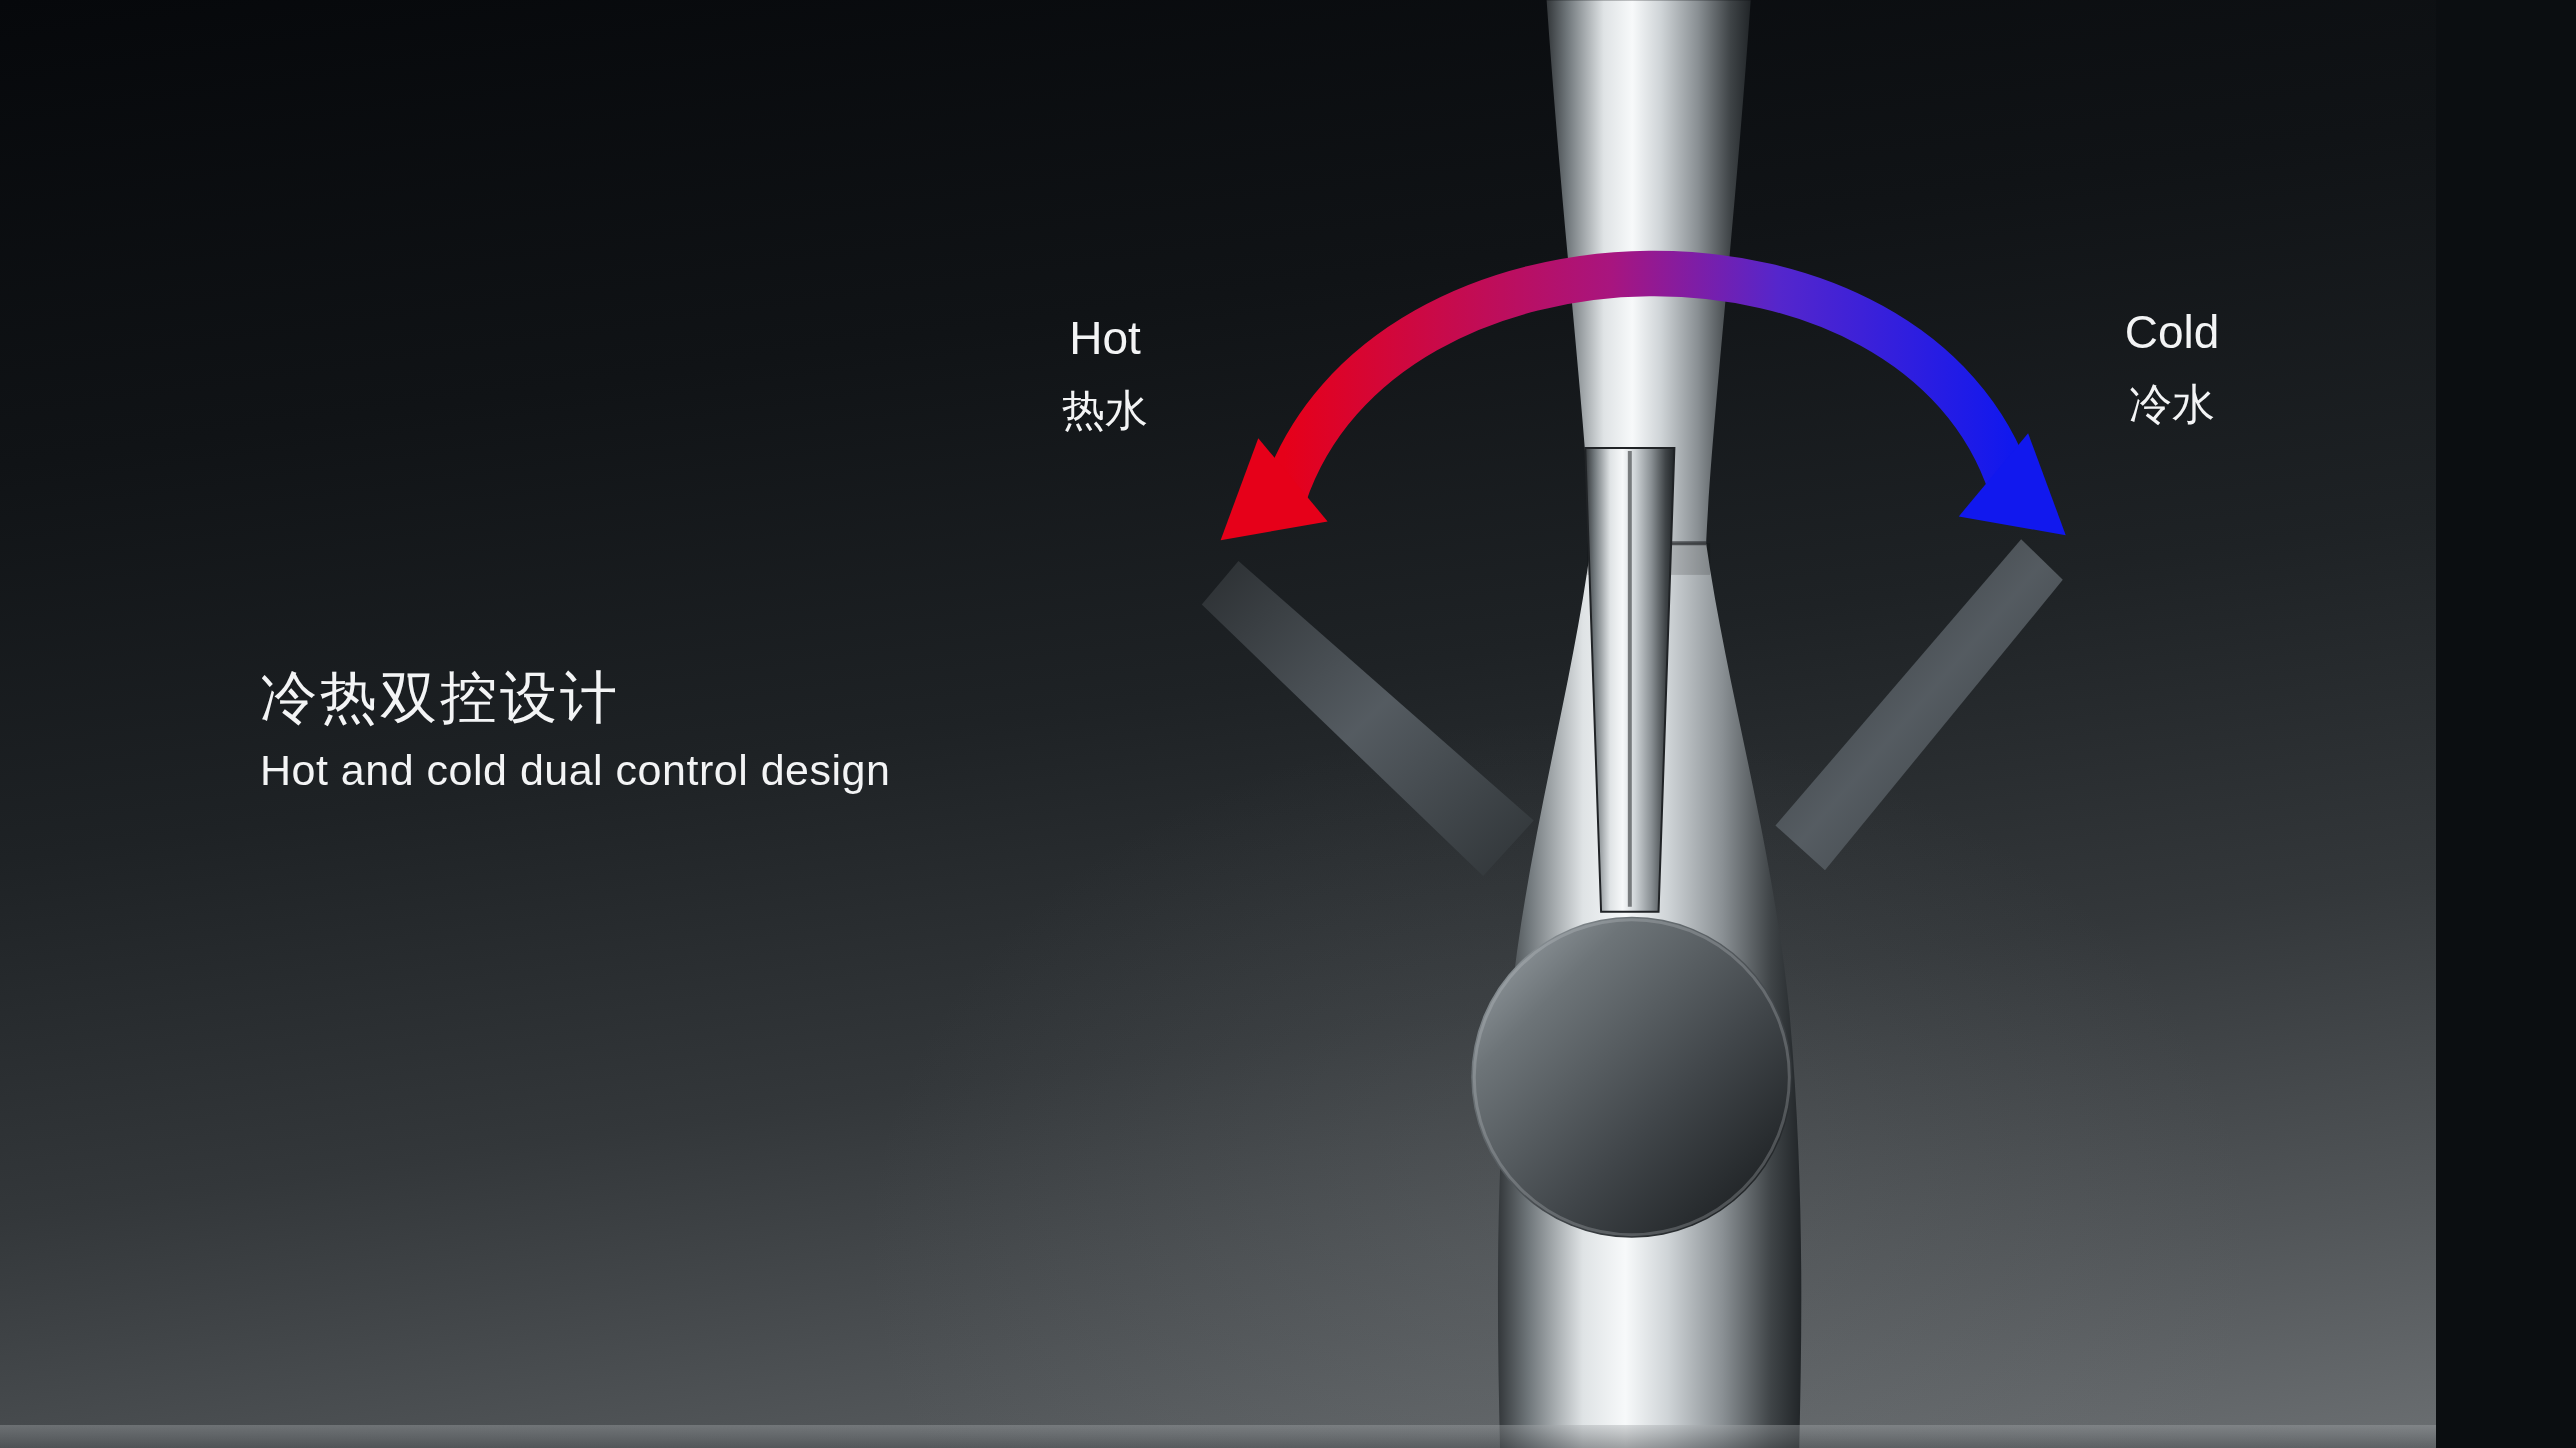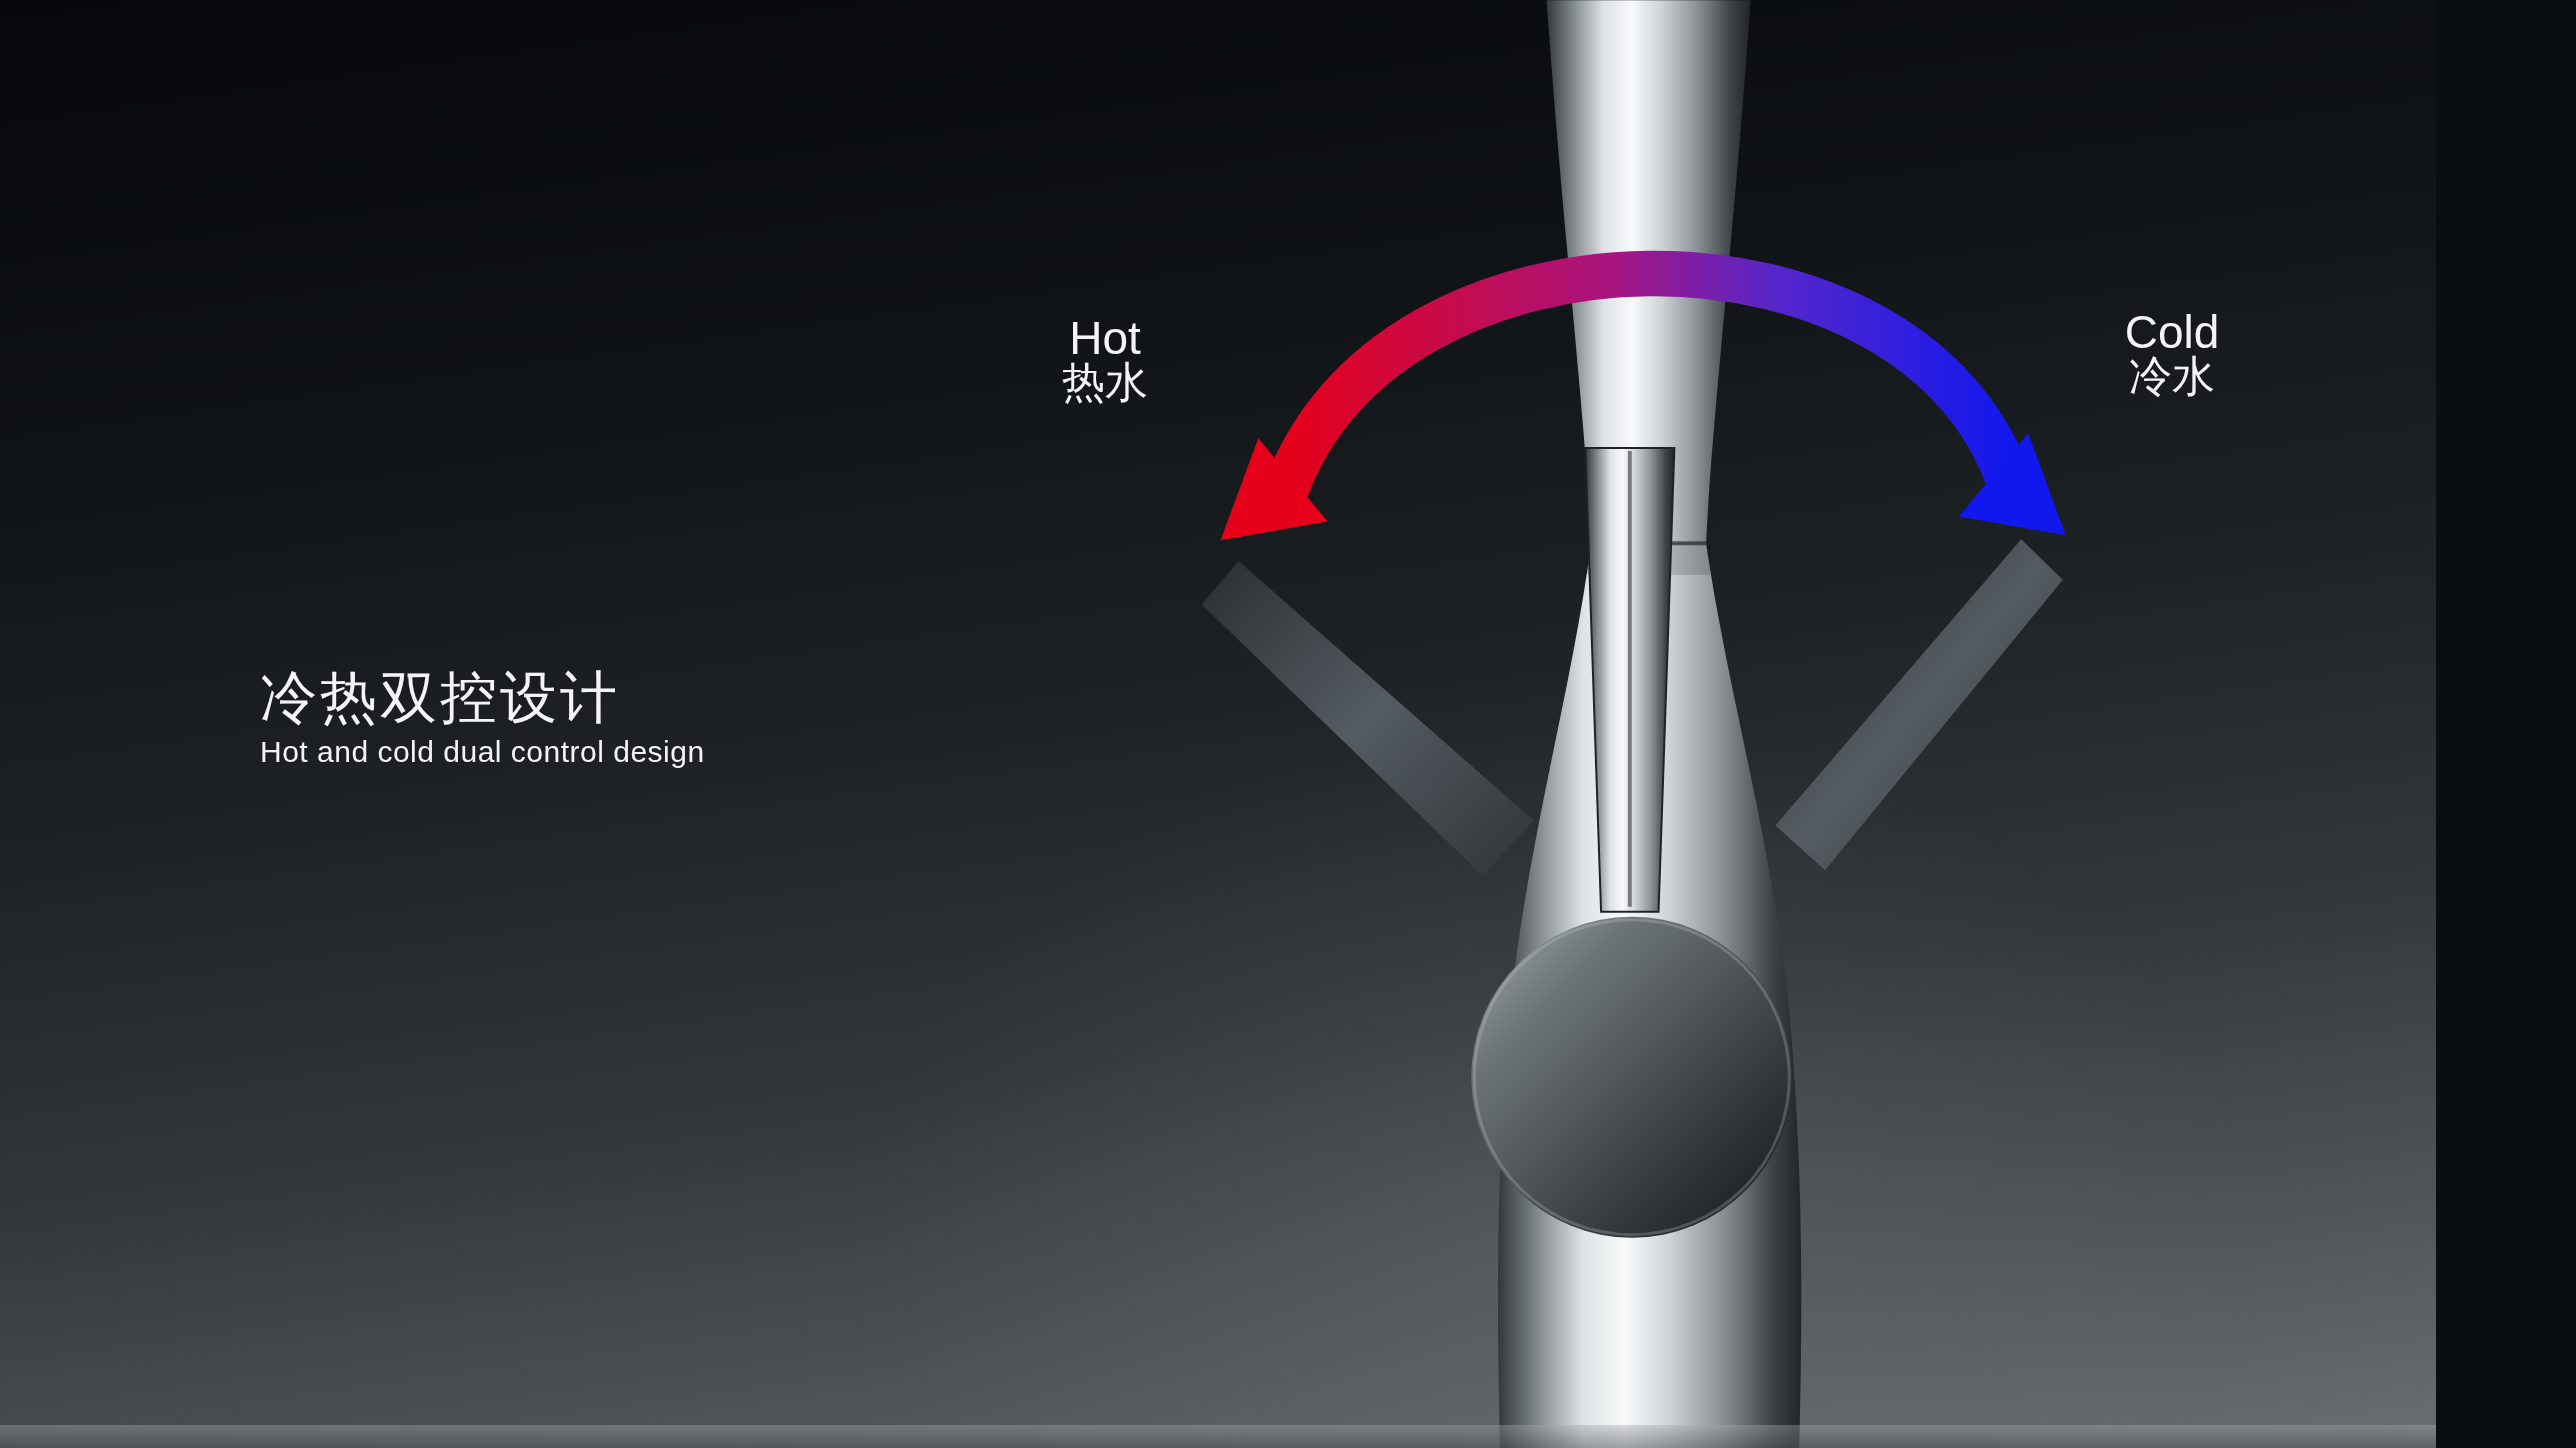--- a/index.html
+++ b/index.html
@@ -10,26 +10,26 @@
     background:linear-gradient(172deg,#06080b 0%,#101316 26%,#1e2225 48%,#33373a 68%,#515558 86%,#6b6f72 100%);
     font-family:"Liberation Sans","DejaVu Sans",sans-serif;
     color:#f3f4f5;
   }
   .stage::after{
     content:"";position:absolute;inset:0;pointer-events:none;
     background:radial-gradient(ellipse 991px 753px at 64% 86%, rgba(130,135,138,0.22), rgba(0,0,0,0) 70%);
   }
   .layer{position:absolute;inset:0;width:2576px;height:1449px;}
   .temp-label{position:absolute;text-align:center;font-size:46px;line-height:1;font-weight:400;}
-  .temp-label .zh{font-size:43px;}
+  .temp-label .zh{margin-top:28px;font-size:43px;}
   .temp-label.hot{left:986px;top:315px;width:238px;}
   .temp-label.cold{left:2043px;top:309px;width:258px;}
   .caption{position:absolute;left:260px;top:666px;}
   .caption-zh{font-size:57px;letter-spacing:3px;line-height:1.1;}
-  .caption-en{font-size:30px;margin-top:6px;letter-spacing:0.5px;line-height:1.1;}
+  .caption-en{font-size:43px;margin-top:18px;letter-spacing:0.5px;line-height:1.1;}
   .counter-edge{
     position:absolute;left:0;bottom:0;width:2576px;height:24px;
     background:linear-gradient(to bottom, rgba(165,169,172,0.40), rgba(80,84,87,0.55));
   }
   .z1{z-index:1}.z2{z-index:2}.z3{z-index:3}
 </style>
 </head>
 <body>
 
 <div class="stage">

